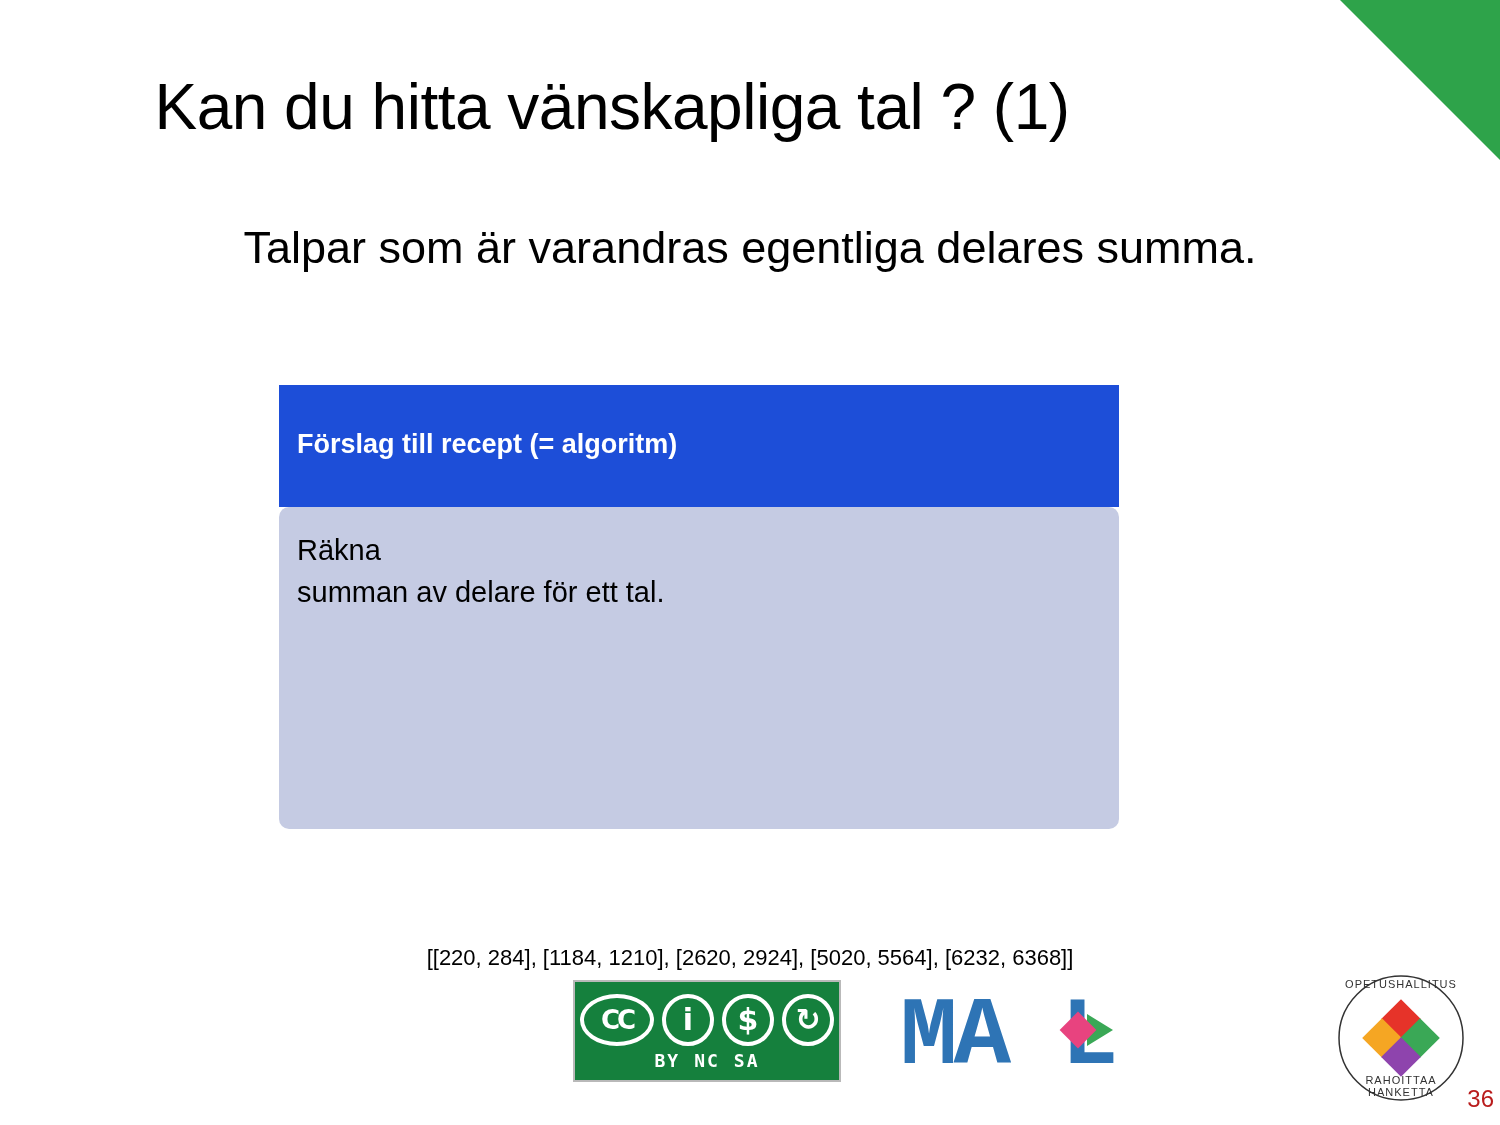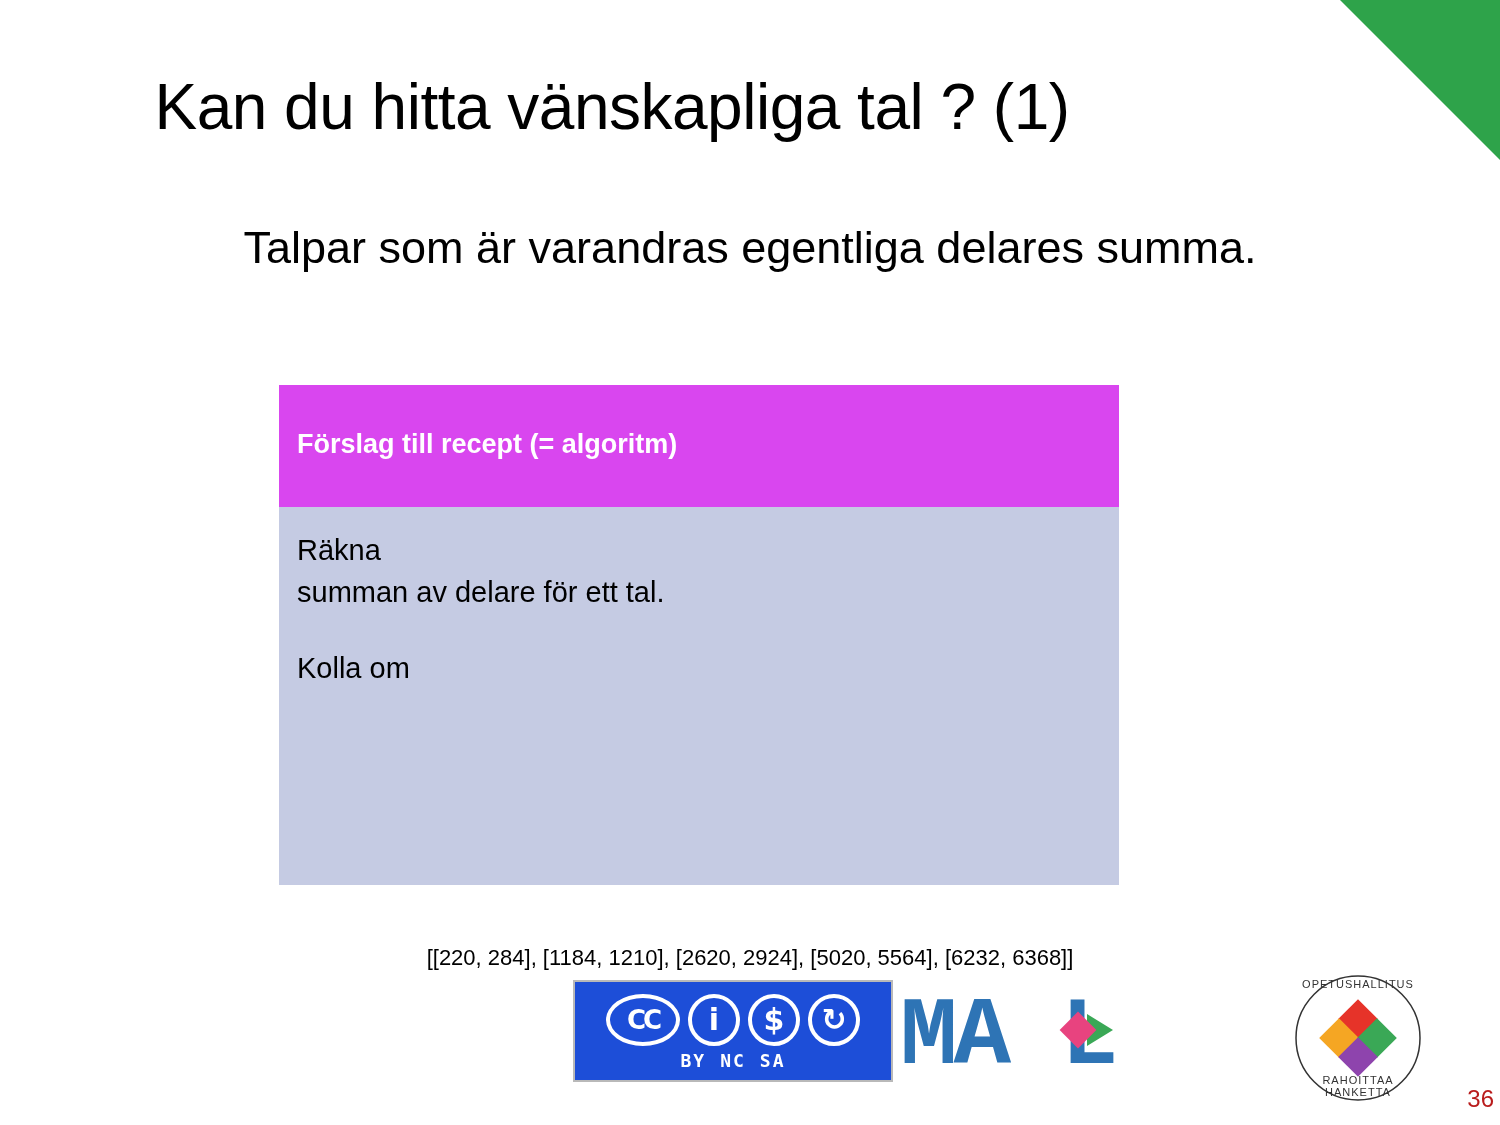--- a/index.html
+++ b/index.html
@@ -52,59 +52,60 @@
   }
 
   
   .card {
     position: absolute;
     left: 279px;
     top: 385px;
     width: 840px;
   }
   .card-header {
-    background: #d946ef;
+    background: #1d4ed8;
     color: #ffffff;
     font-size: 27px;
     font-weight: bold;
     padding: 44px 0 44px 18px;
     box-sizing: border-box;
     height: 122px;
   }
   .card-body {
     background: #c5cbe3;
     color: #000000;
     font-size: 29px;
     line-height: 1.45;
     padding: 22px 0 34px 18px;
     box-sizing: border-box;
-    height: 378px;
+    height: 322px;
+    border-radius: 10px;
   }
   .card-body .blank-line {
     height: 34px;
   }
 
   .output-line {
     position: absolute;
     top: 945px;
     left: 0;
     width: 1500px;
     text-align: center;
     font-size: 22px;
     color: #000000;
   }
 
   
   .cc-badge {
     position: absolute;
     left: 573px;
     top: 980px;
-    width: 320px;
+    width: 268px;
     height: 102px;
-    background: #1d4ed8;
+    background: #15803d;
     border: 2px solid #b9b9b9;
     box-sizing: border-box;
     display: flex;
     flex-direction: column;
     align-items: center;
     justify-content: center;
   }
   .cc-row {
     display: flex;
     align-items: center;
@@ -175,21 +176,21 @@
     width: 0;
     height: 0;
     border-left: 26px solid #3aa856;
     border-top: 16px solid transparent;
     border-bottom: 16px solid transparent;
   }
 
   
   .oph-logo {
     position: absolute;
-    left: 1292px;
+    left: 1335px;
     top: 972px;
     width: 132px;
     height: 132px;
   }
   .oph-text-top, .oph-text-bottom {
     position: absolute;
     width: 132px;
     text-align: center;
     font-size: 11px;
     letter-spacing: 1px;
@@ -228,21 +229,20 @@
 <div class="slide-title">Kan du hitta vänskapliga tal ? (1)</div>
 
 <div class="subtitle">Talpar som är varandras egentliga delares  summa.</div>
 
 <div class="card">
   <div class="card-header">Förslag till recept (= algoritm)</div>
   <div class="card-body">
     <div>Räkna</div>
     <div> summan av delare för ett tal.</div>
     <div class="blank-line"></div>
-    <div>Kolla om</div>
   </div>
 </div>
 
 <div class="output-line">[[220, 284], [1184, 1210], [2620, 2924], [5020, 5564], [6232, 6368]]</div>
 
 <div class="cc-badge">
   <div class="cc-row">
     <div class="cc-circle wide">CC</div>
     <div class="cc-circle">i</div>
     <div class="cc-circle">$</div>

